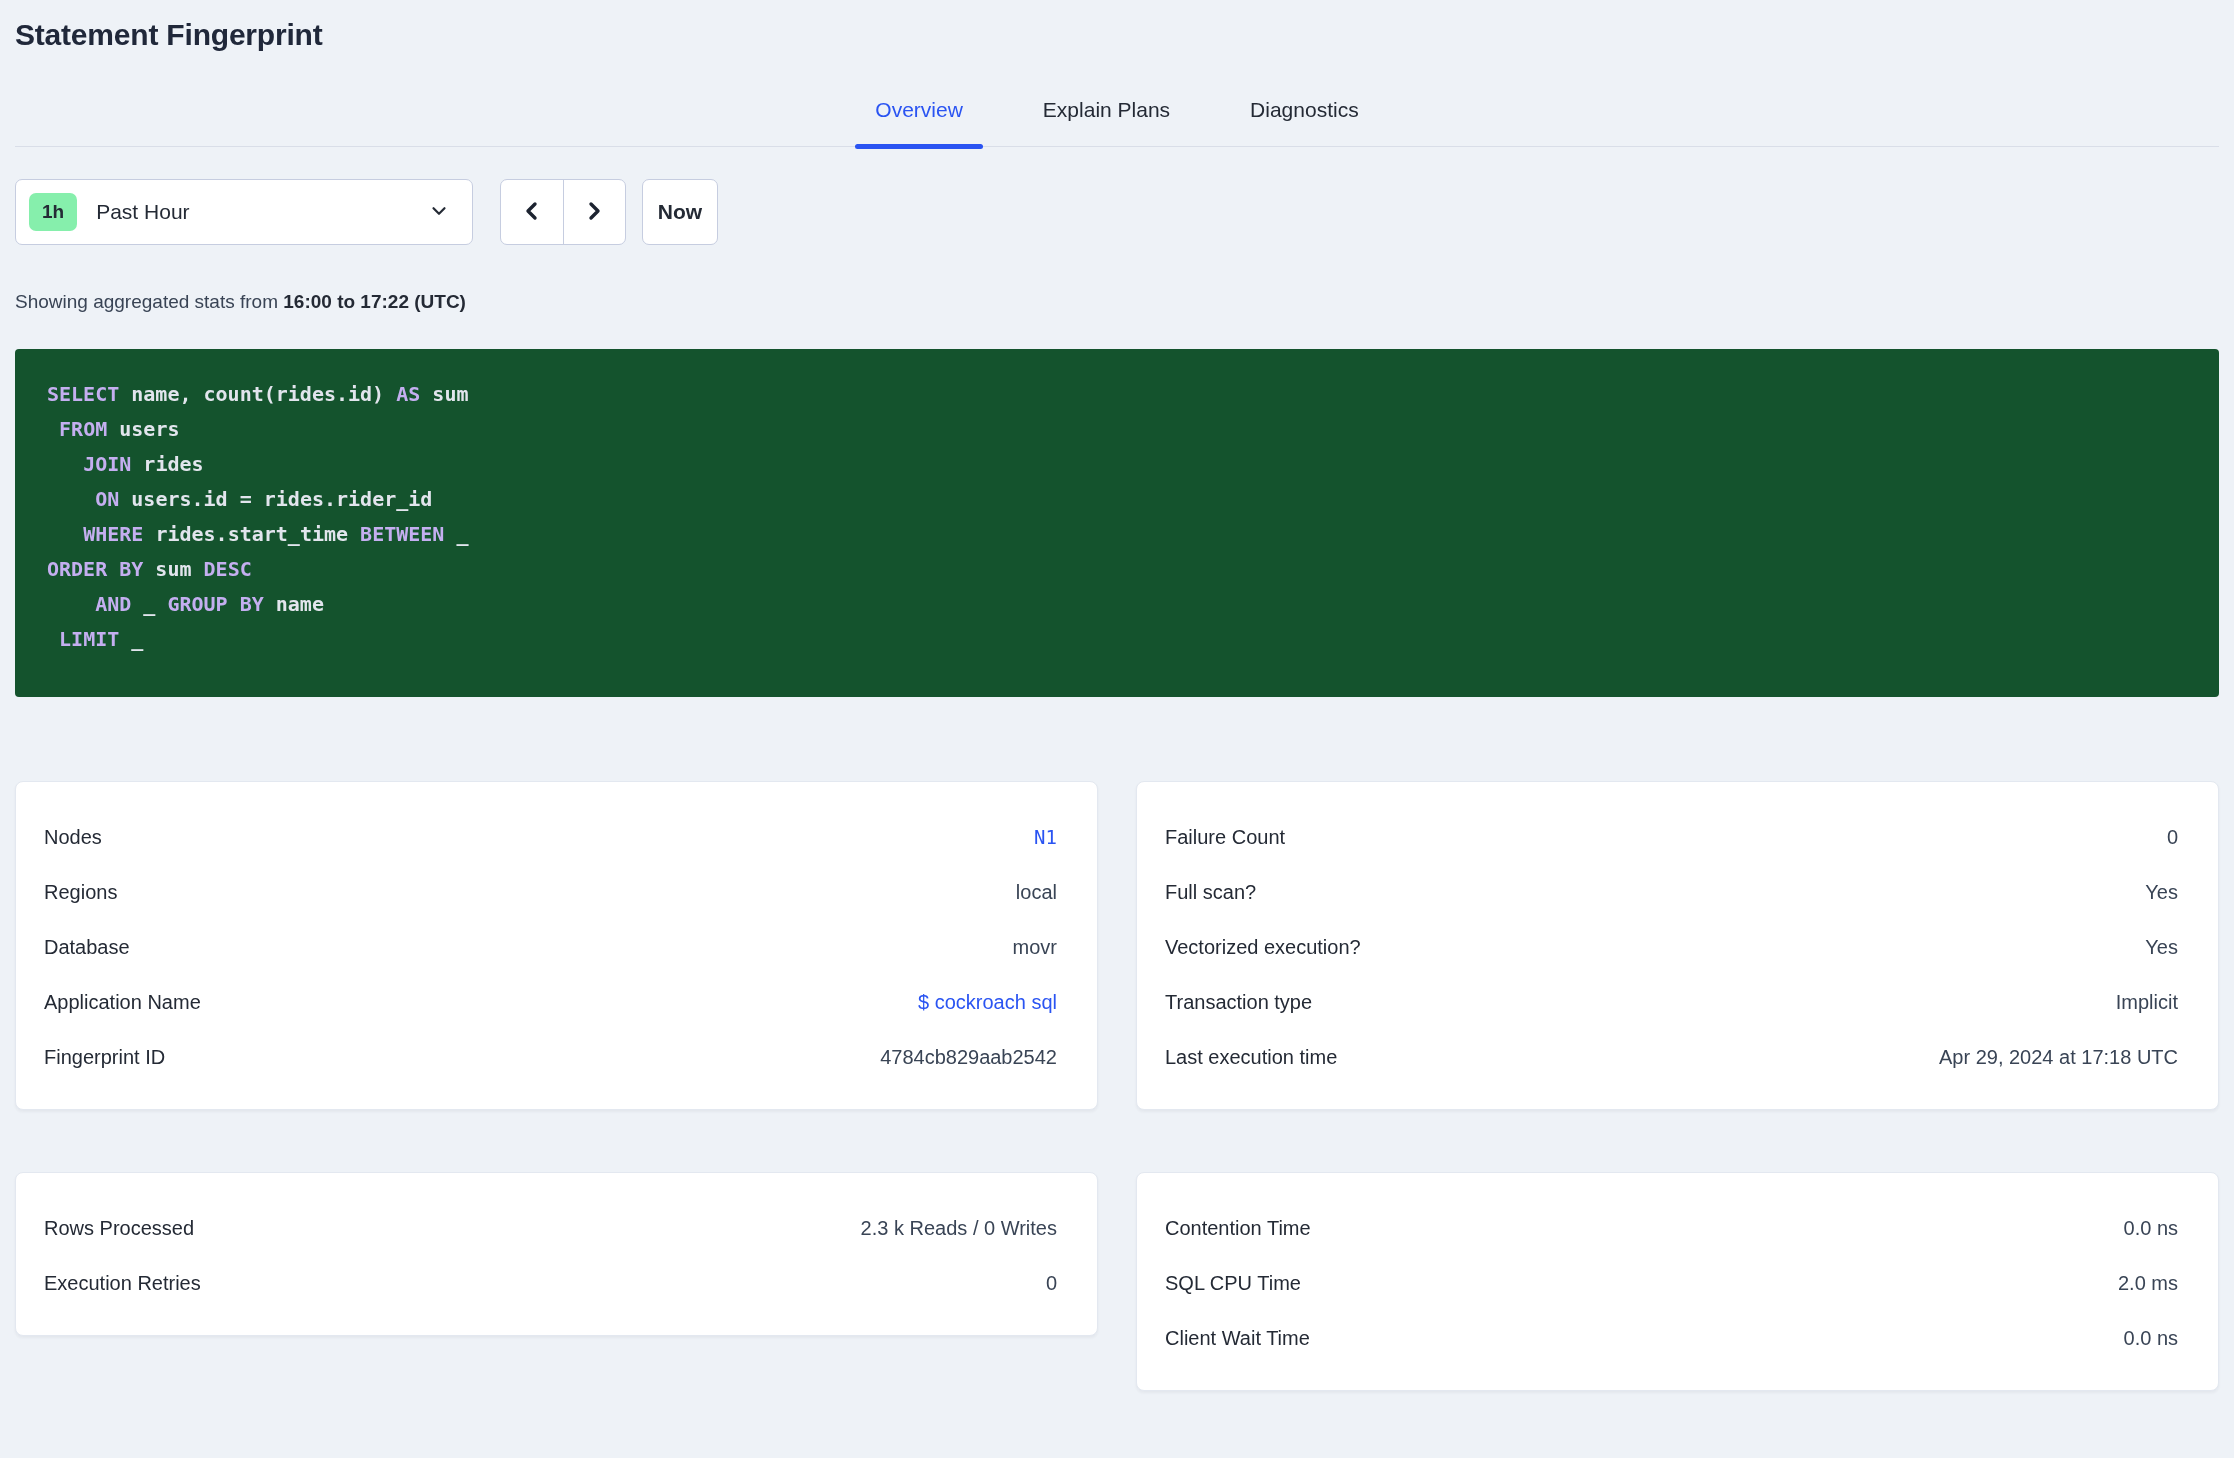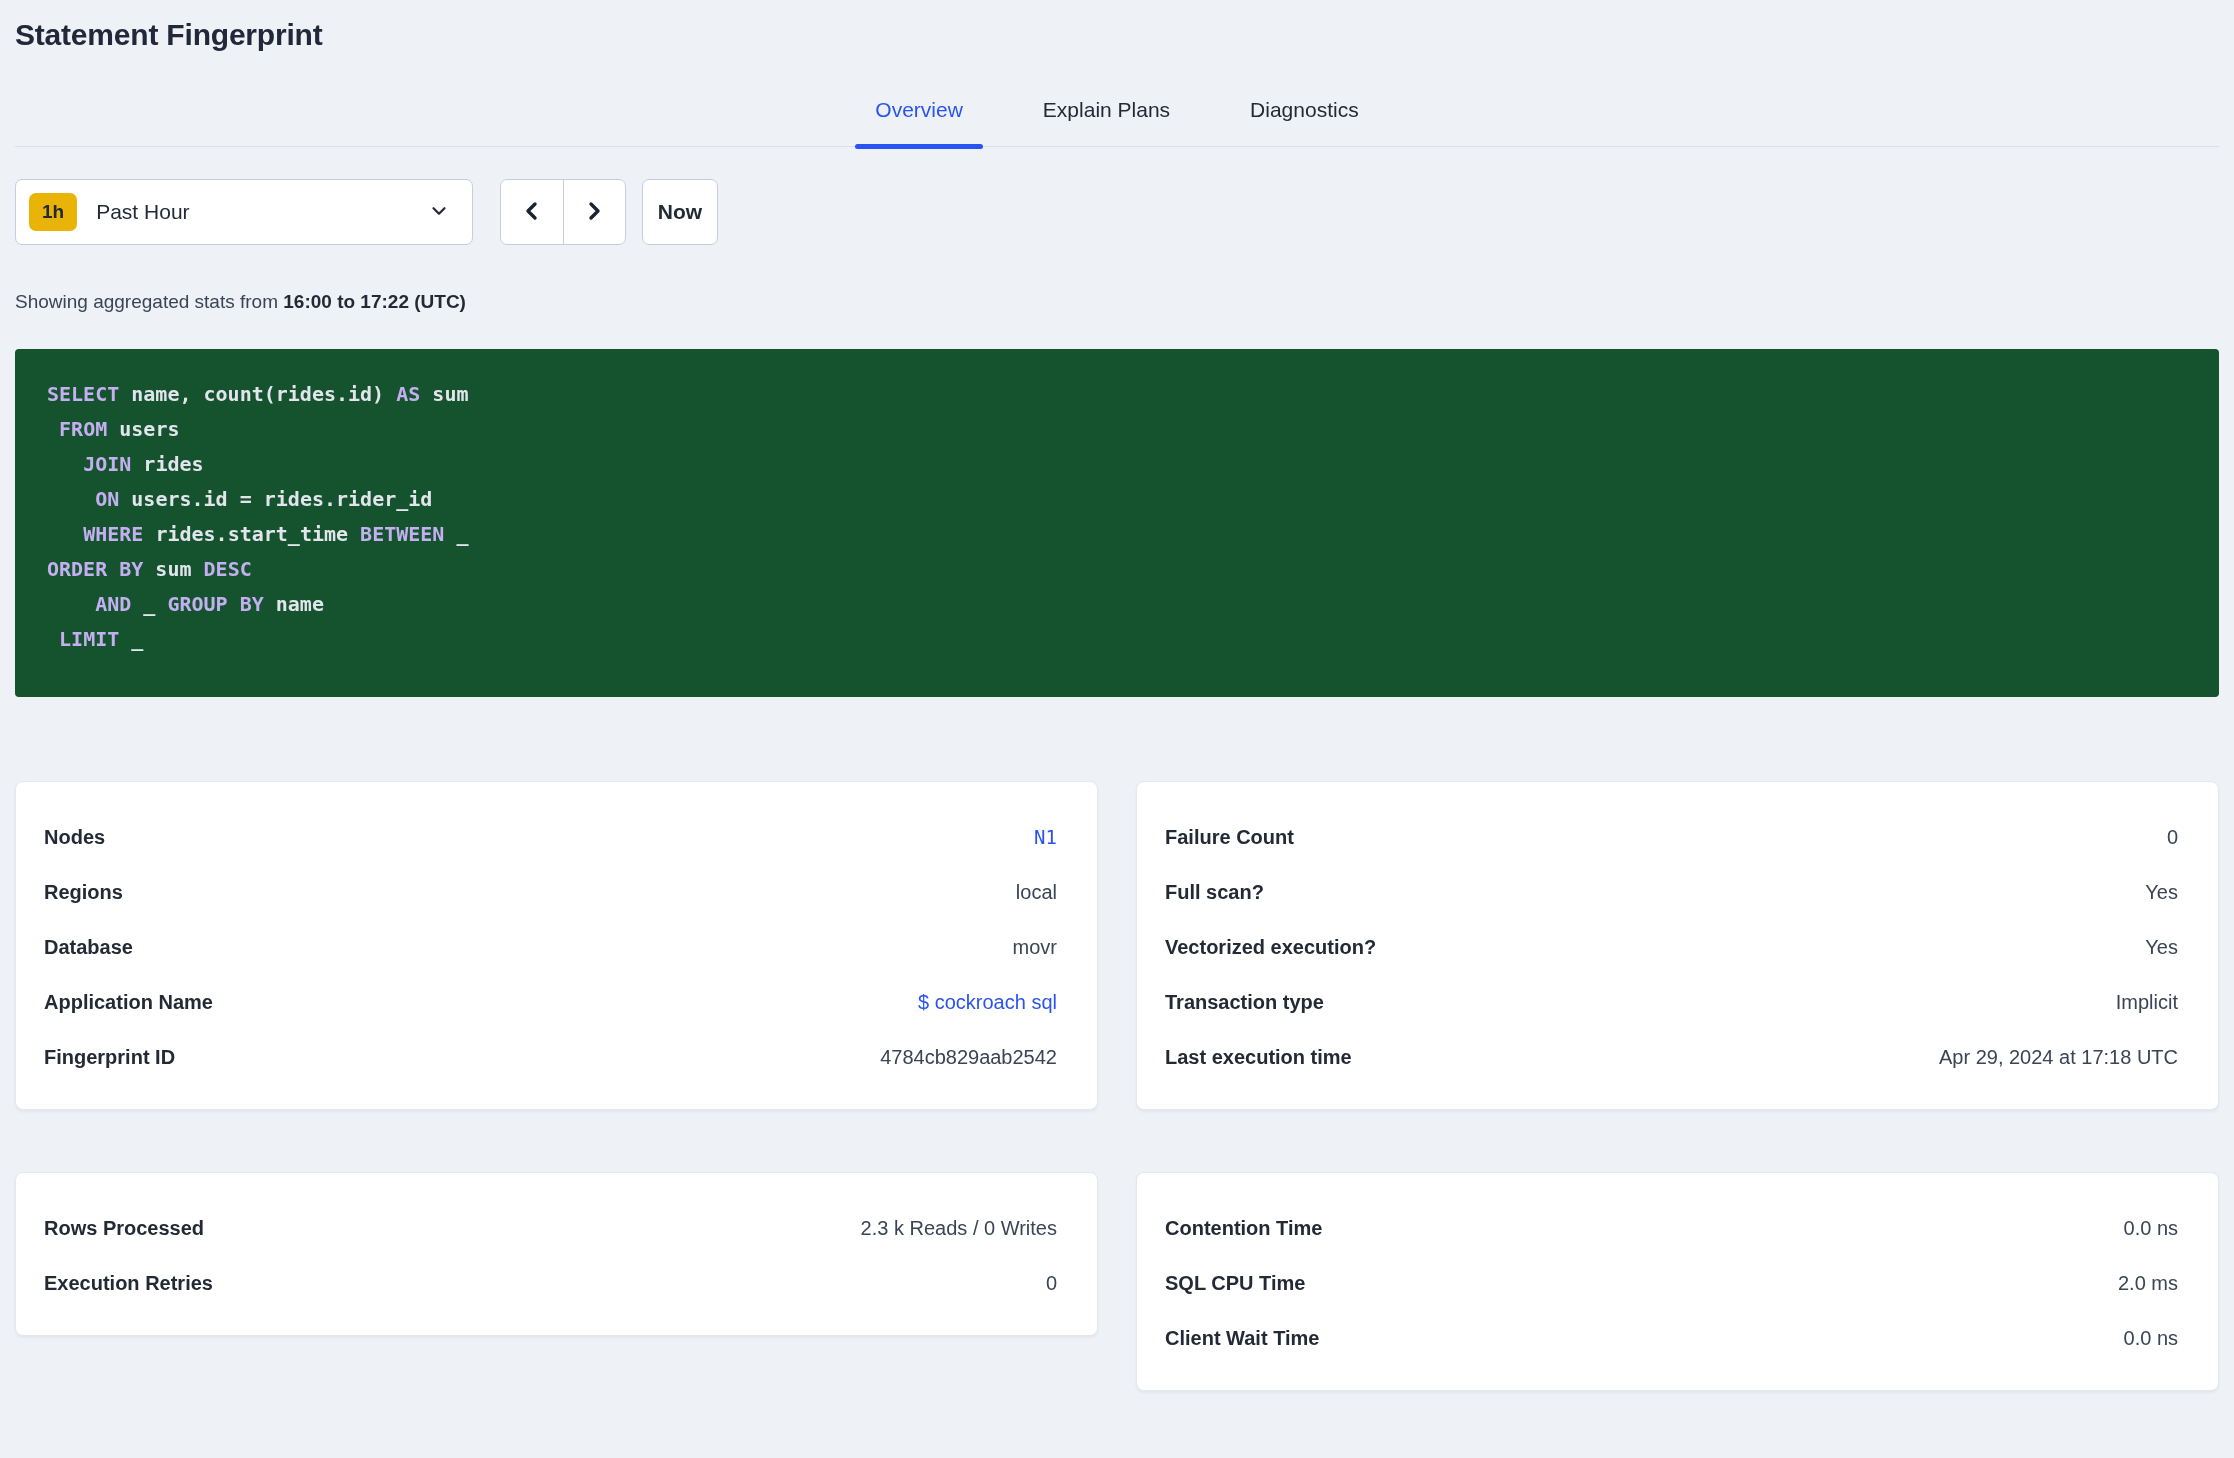--- a/index.html
+++ b/index.html
@@ -56,21 +56,21 @@
     background: #fff;
     border: 1px solid #c6cde0;
     border-radius: 7px;
     display: flex;
     align-items: center;
     padding: 0 22px 0 13px;
     cursor: pointer;
     font-family: inherit;
   }
   .time-badge {
-    background: #eab308;
+    background: #86efac;
     color: #242a35;
     font-weight: bold;
     font-size: 19px;
     padding: 8px 13px;
     border-radius: 7px;
   }
   .time-label { margin-left: 19px; font-size: 21px; color: #242a35; flex: 1; text-align: left; }
   .arrow-group {
     margin-left: 27px;
     display: flex;
@@ -137,21 +137,21 @@
     box-shadow: 0 2px 3px rgba(33,43,67,0.05);
   }
   .stat-row {
     display: flex;
     justify-content: space-between;
     align-items: flex-start;
     padding: 14px 0;
     font-size: 20px;
     line-height: 27px;
   }
-  .stat-label { font-weight: bold; color: #242a35; }
+  .stat-label { font-weight: normal; color: #242a35; }
   .stat-value-wrap { text-align: right; }
   .stat-value { color: #394455; font-weight: normal; }
   .stat-value.link { color: #2a54f2; cursor: pointer; }
   .stat-value.mono { font-family: "DejaVu Sans Mono", "Liberation Mono", monospace; font-size: 19px; }
   .stat-sub { font-size: 17px; color: #394455; margin-top: 6px; }
 
   .chev { display: inline-block; }
 </style>
 </head>
 <body>

